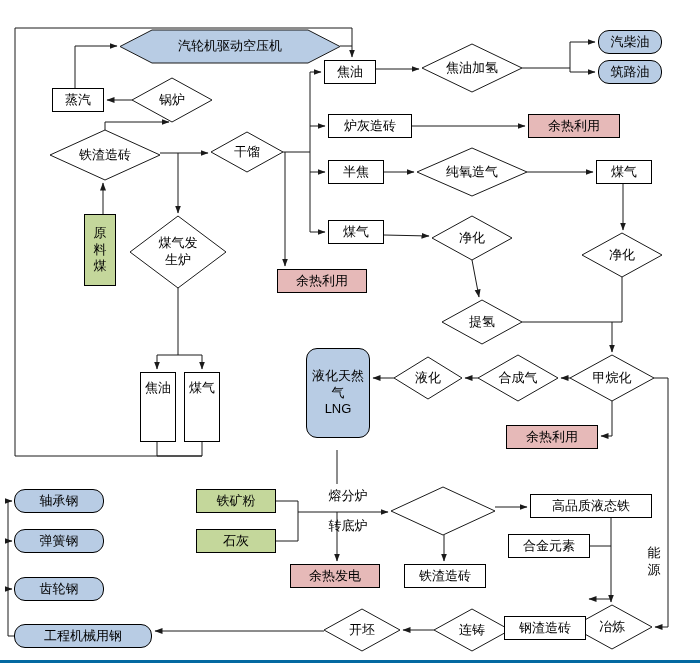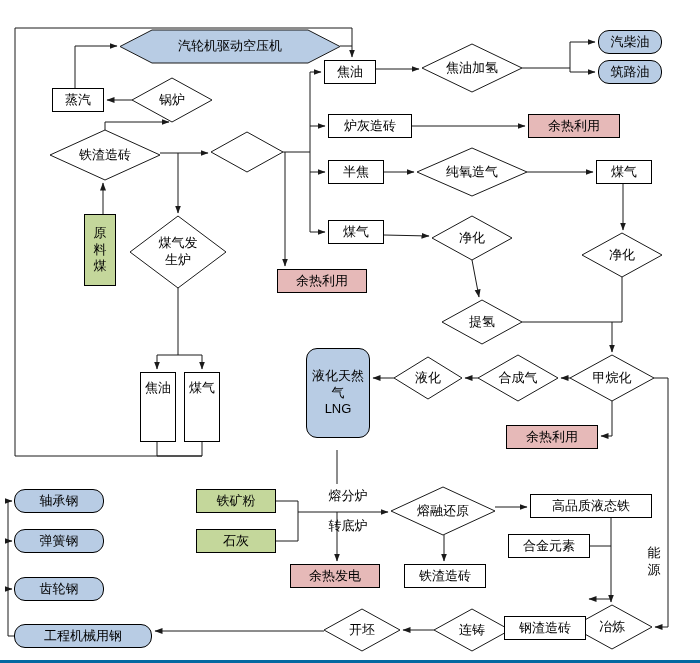--- a/index.html
+++ b/index.html
@@ -94,20 +94,21 @@
     </svg>
   <div id="node-layer">
       <div class="node hexagon" style="left: 120px; top: 30px; width: 220px; height: 33px;">汽轮机驱动空压机</div>
       <div class="node rect f-white" style="left: 52px; top: 88px; width: 52px; height: 24px;">蒸汽</div>
       <div class="node diamond" style="left: 132px; top: 78px; width: 80px; height: 44px;">锅炉</div>
       <div class="node rect f-white" style="left: 324px; top: 60px; width: 52px; height: 24px;">焦油</div>
       <div class="node diamond" style="left: 422px; top: 44px; width: 100px; height: 48px;">焦油加氢</div>
       <div class="node rect f-blue" style="left: 598px; top: 30px; width: 64px; height: 24px;">汽柴油</div>
       <div class="node rect f-blue" style="left: 598px; top: 60px; width: 64px; height: 24px;">筑路油</div>
       <div class="node diamond" style="left: 50px; top: 130px; width: 110px; height: 50px;">铁渣造砖</div>
+      <div class="node diamond" style="left: 211px; top: 132px; width: 72px; height: 40px;">干馏</div>
       <div class="node rect f-white" style="left: 328px; top: 114px; width: 84px; height: 24px;">炉灰造砖</div>
       <div class="node rect f-pink" style="left: 528px; top: 114px; width: 92px; height: 24px;">余热利用</div>
       <div class="node rect f-white" style="left: 328px; top: 160px; width: 56px; height: 24px;">半焦</div>
       <div class="node diamond" style="left: 417px; top: 148px; width: 110px; height: 48px;">纯氧造气</div>
       <div class="node rect f-white" style="left: 596px; top: 160px; width: 56px; height: 24px;">煤气</div>
       <div class="node rect f-green" style="left: 84px; top: 214px; width: 32px; height: 72px;">原
 料
 煤</div>
       <div class="node diamond" style="left: 130px; top: 216px; width: 96px; height: 72px;">煤气发
 生炉</div>
@@ -127,21 +128,20 @@
       <div class="node rect f-pink" style="left: 506px; top: 425px; width: 92px; height: 24px;">余热利用</div>
       <div class="node rect f-blue" style="left: 14px; top: 489px; width: 90px; height: 24px;">轴承钢</div>
       <div class="node rect f-blue" style="left: 14px; top: 529px; width: 90px; height: 24px;">弹簧钢</div>
       <div class="node rect f-blue" style="left: 14px; top: 577px; width: 90px; height: 24px;">齿轮钢</div>
       <div class="node rect f-blue" style="left: 14px; top: 624px; width: 138px; height: 24px;">工程机械用钢</div>
       <div class="node rect f-green" style="left: 196px; top: 489px; width: 80px; height: 24px;">铁矿粉</div>
       <div class="node rect f-green" style="left: 196px; top: 529px; width: 80px; height: 24px;">石灰</div>
       <div class="node text" style="left: 318px; top: 486px; width: 60px; height: 20px;">熔分炉</div>
       <div class="node text" style="left: 318px; top: 516px; width: 60px; height: 20px;">转底炉</div>
       <div class="node rect f-pink" style="left: 290px; top: 564px; width: 90px; height: 24px; text-align: right;">余热发电</div>
-      <div class="node diamond" style="left: 391px; top: 487px; width: 104px; height: 48px;">熔融还原</div>
       <div class="node rect f-white" style="left: 404px; top: 564px; width: 82px; height: 24px;">铁渣造砖</div>
       <div class="node rect f-white" style="left: 508px; top: 534px; width: 82px; height: 24px;">合金元素</div>
       <div class="node rect f-white" style="left: 530px; top: 494px; width: 122px; height: 24px;">高品质液态铁</div>
       <div class="node rect f-white" style="left: 504px; top: 616px; width: 82px; height: 24px;">钢渣造砖</div>
       <div class="node text" style="left: 642px; top: 538px; width: 24px; height: 48px;">能
 源</div>
       <div class="node diamond" style="left: 572px; top: 605px; width: 80px; height: 44px;">冶炼</div>
       <div class="node diamond" style="left: 434px; top: 609px; width: 76px; height: 42px;">连铸</div>
       <div class="node diamond" style="left: 324px; top: 609px; width: 76px; height: 42px;">开坯</div>
     </div>

